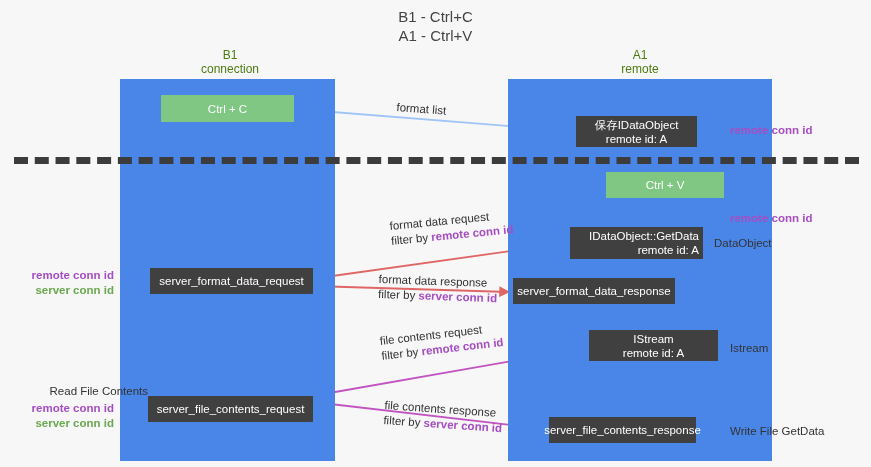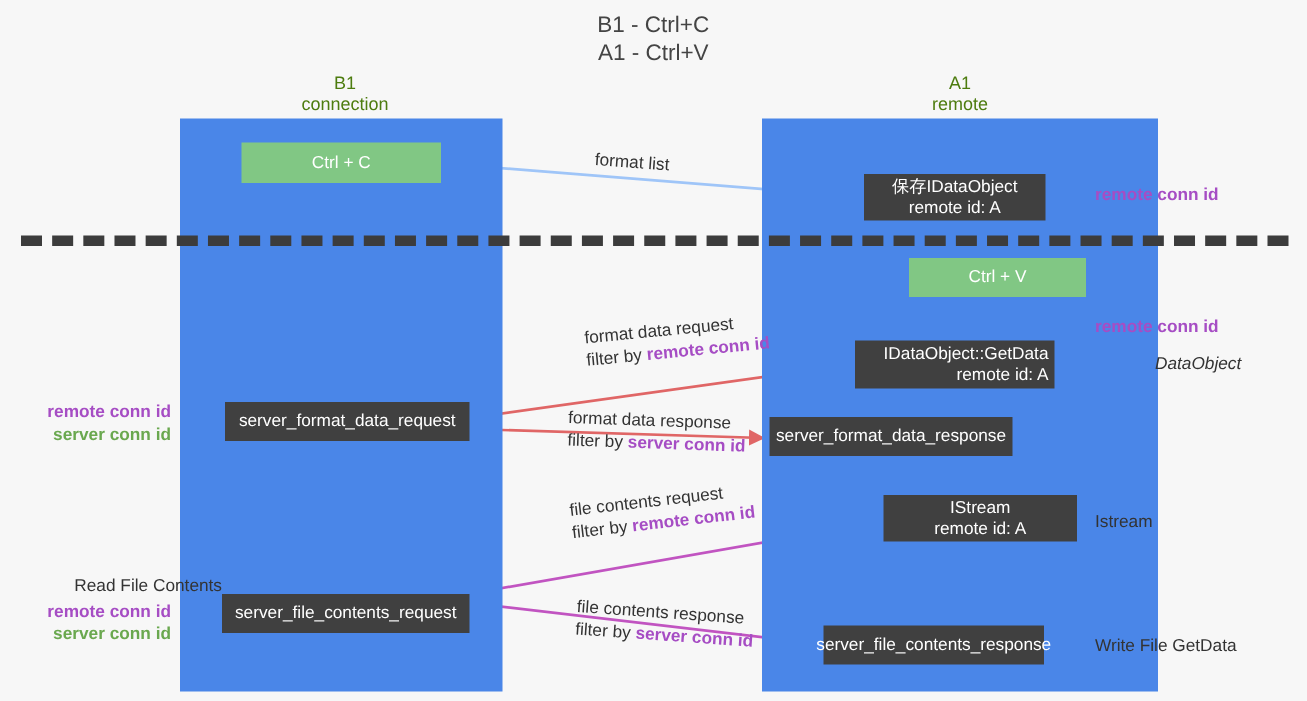--- a/index.html
+++ b/index.html
@@ -94,21 +94,21 @@
     line-height: 15px;
     white-space: pre;
   }
   .ann.purple { color: #a64dc4; font-weight: bold; }
   .ann.green  { color: #6aa84f; font-weight: bold; }
   .ann.plain  { color: #333333; }
   .ann.right  { text-align: right; }
 
   #ann-remote-top   { left: 730px; top: 123px; }
   #ann-remote-mid   { left: 730px; top: 211px; }
-  #ann-dataobject   { left: 770px; top: 236px; font-style: italic; }
+  #ann-dataobject   { left: 714px; top: 236px; }
   #ann-istream      { left: 730px; top: 341px; }
   #ann-write        { left: 730px; top: 424px; }
 
   #ann-left-1 { left: 0px; top: 268px; width: 114px; }
   #ann-left-2 { left: 0px; top: 283px; width: 114px; }
   #ann-read   { left: 16px; top: 384px; width: 132px; }
   #ann-left-3 { left: 0px; top: 401px; width: 114px; }
   #ann-left-4 { left: 0px; top: 416px; width: 114px; }
 
   

